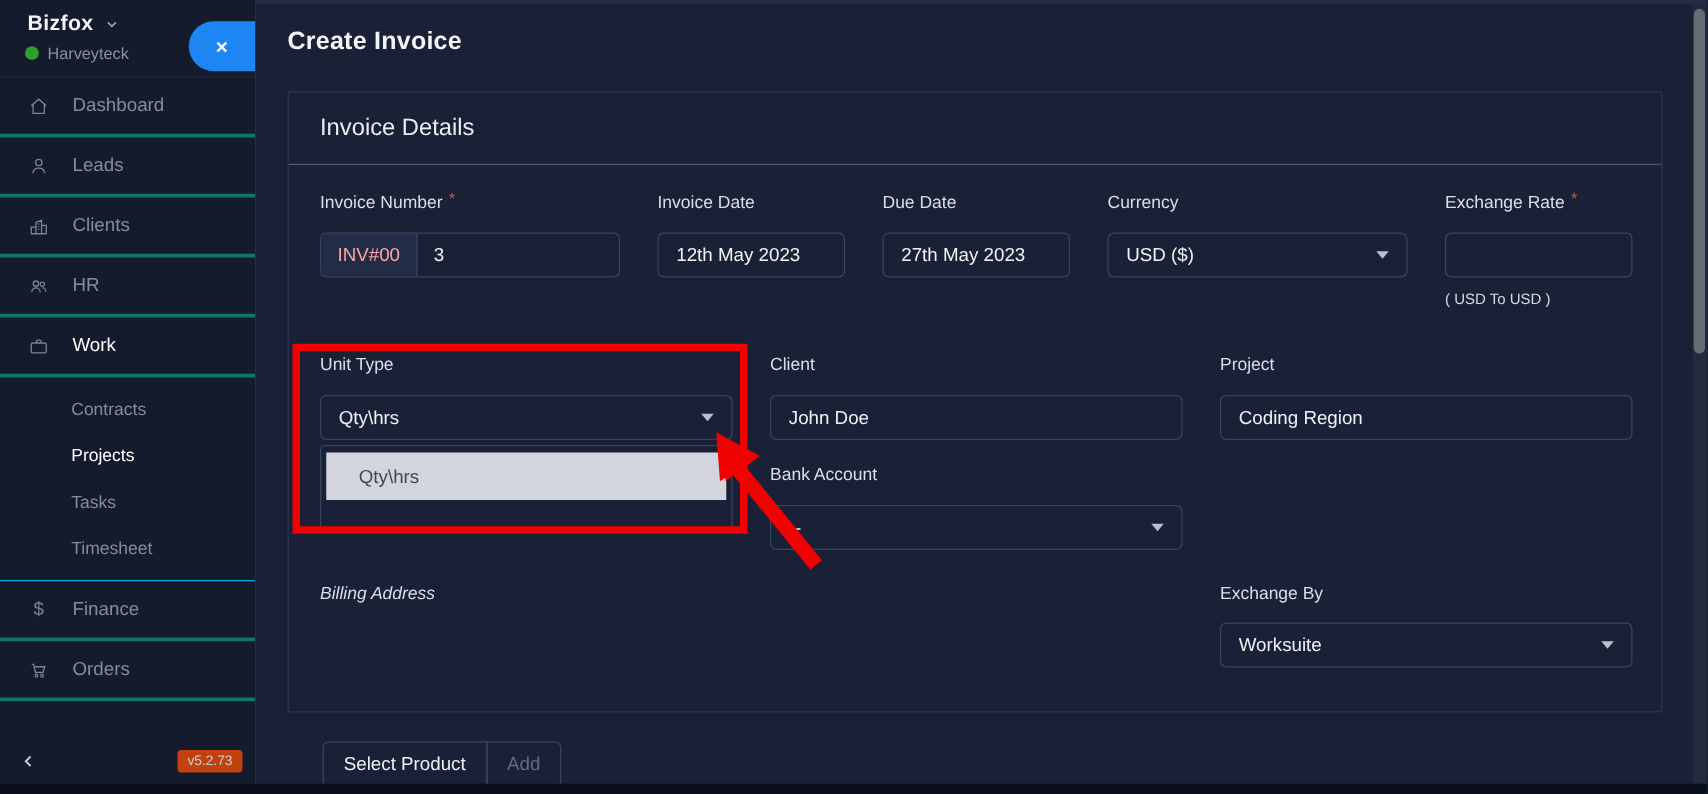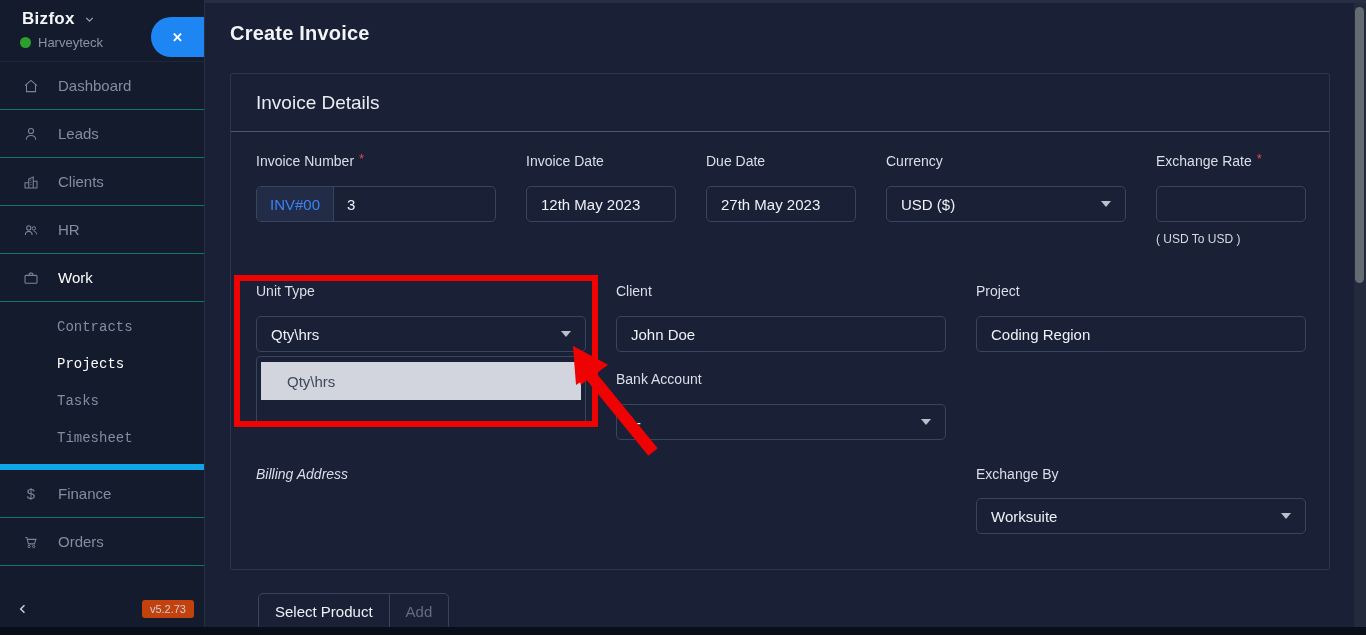--- a/index.html
+++ b/index.html
@@ -14,27 +14,27 @@
   .brand { position:absolute; left:22px; top:9px; display:flex; align-items:center; gap:8px; cursor:pointer; }
   .brand-name { color:#f4f6fa; font-size:17px; font-weight:700; letter-spacing:.3px; }
   .workspace { position:absolute; left:20px; top:35px; display:flex; align-items:center; gap:7px; }
   .ws-dot { width:11px; height:11px; border-radius:50%; background:#2ba02b; }
   .ws-name { color:#8a92a4; font-size:13px; }
   .close-pill { position:absolute; right:0; top:17px; width:53px; height:40px; border:none;
                 border-radius:20px 0 0 20px; background:#1d86f3; color:#fff;
                 display:flex; align-items:center; justify-content:center;
                 font-size:13px; font-weight:700; cursor:pointer; }
   .nav-item { display:flex; align-items:center; height:48px; padding-left:22px;
-              border-bottom:1px solid #0f766e; cursor:pointer; }
+              border-bottom:3px solid #0f766e; cursor:pointer; }
   .nav-ico { width:18px; height:18px; margin-right:18px; display:flex; align-items:center; justify-content:center; }
   .nav-ico svg { display:block; }
   .nav-label { color:#848ca0; font-size:15px; }
   .nav-item.active .nav-label { color:#ffffff; }
   .dollar { color:#7b8498; font-size:15px; }
-  .sub-nav { border-bottom:6px solid #0ea5e9; padding:6px 0 8px 0;font-family:Liberation Mono, monospace; }
+  .sub-nav { border-bottom:1px solid #0ea5e9; padding:6px 0 8px 0; }
   .sub-item { height:37px; display:flex; align-items:center; padding-left:57px;
               color:#848ca0; font-size:14px; cursor:pointer; }
   .sub-item.active { color:#ffffff; }
   .sidebar-footer { position:absolute; left:0; bottom:0; width:100%; height:36px;
                     display:flex; align-items:center; justify-content:space-between;
                     padding:0 10px 0 16px; }
   .version-badge { background:#c2410c; color:#ccd0d8; font-size:11px;
                    padding:3px 8px; border-radius:3px; }
 
   
@@ -52,21 +52,21 @@
             margin-bottom:18px; white-space:nowrap; }
   .req { color:#e04b4b; font-size:13px; margin-left:5px; position:relative; top:-3px; }
   .control { height:36px; border:1px solid #39445f; border-radius:5px; background:#1a2136;
              display:flex; align-items:center; color:#eef1f6; font-size:15px;
              padding:0 14px; cursor:text; }
   .select { justify-content:space-between; cursor:pointer;text-align:right; }
   .caret { width:0; height:0; border-left:5px solid transparent; border-right:5px solid transparent;
            border-top:6px solid #b9bfcb; }
   .prefix-group { padding:0; overflow:hidden; }
   .prefix { width:77px; height:100%; background:#232c47; border-right:1px solid #39445f;
-            display:flex; align-items:center; justify-content:center; color:#3b82f6; }
+            display:flex; align-items:center; justify-content:center; color:#fca5a5; }
   .pg-value { padding-left:13px; }
   .hint { font-size:12px; color:#d6dae4; margin-top:10px; }
 
   .dropdown-panel { position:absolute; left:25px; top:282px; width:330px; height:70px;
                     border:1px solid #39445f; border-radius:4px; background:#1a2136; z-index:20; }
   .dropdown-option { position:absolute; left:4px; right:4px; top:5px; height:38px;
                      background:#d2d5dd; display:flex; align-items:center;
                      padding-left:26px; color:#3f4859; font-size:15px; cursor:pointer; }
 
   .add-link { display:flex; align-items:center; gap:9px; color:#2e7df6; font-size:15px;

